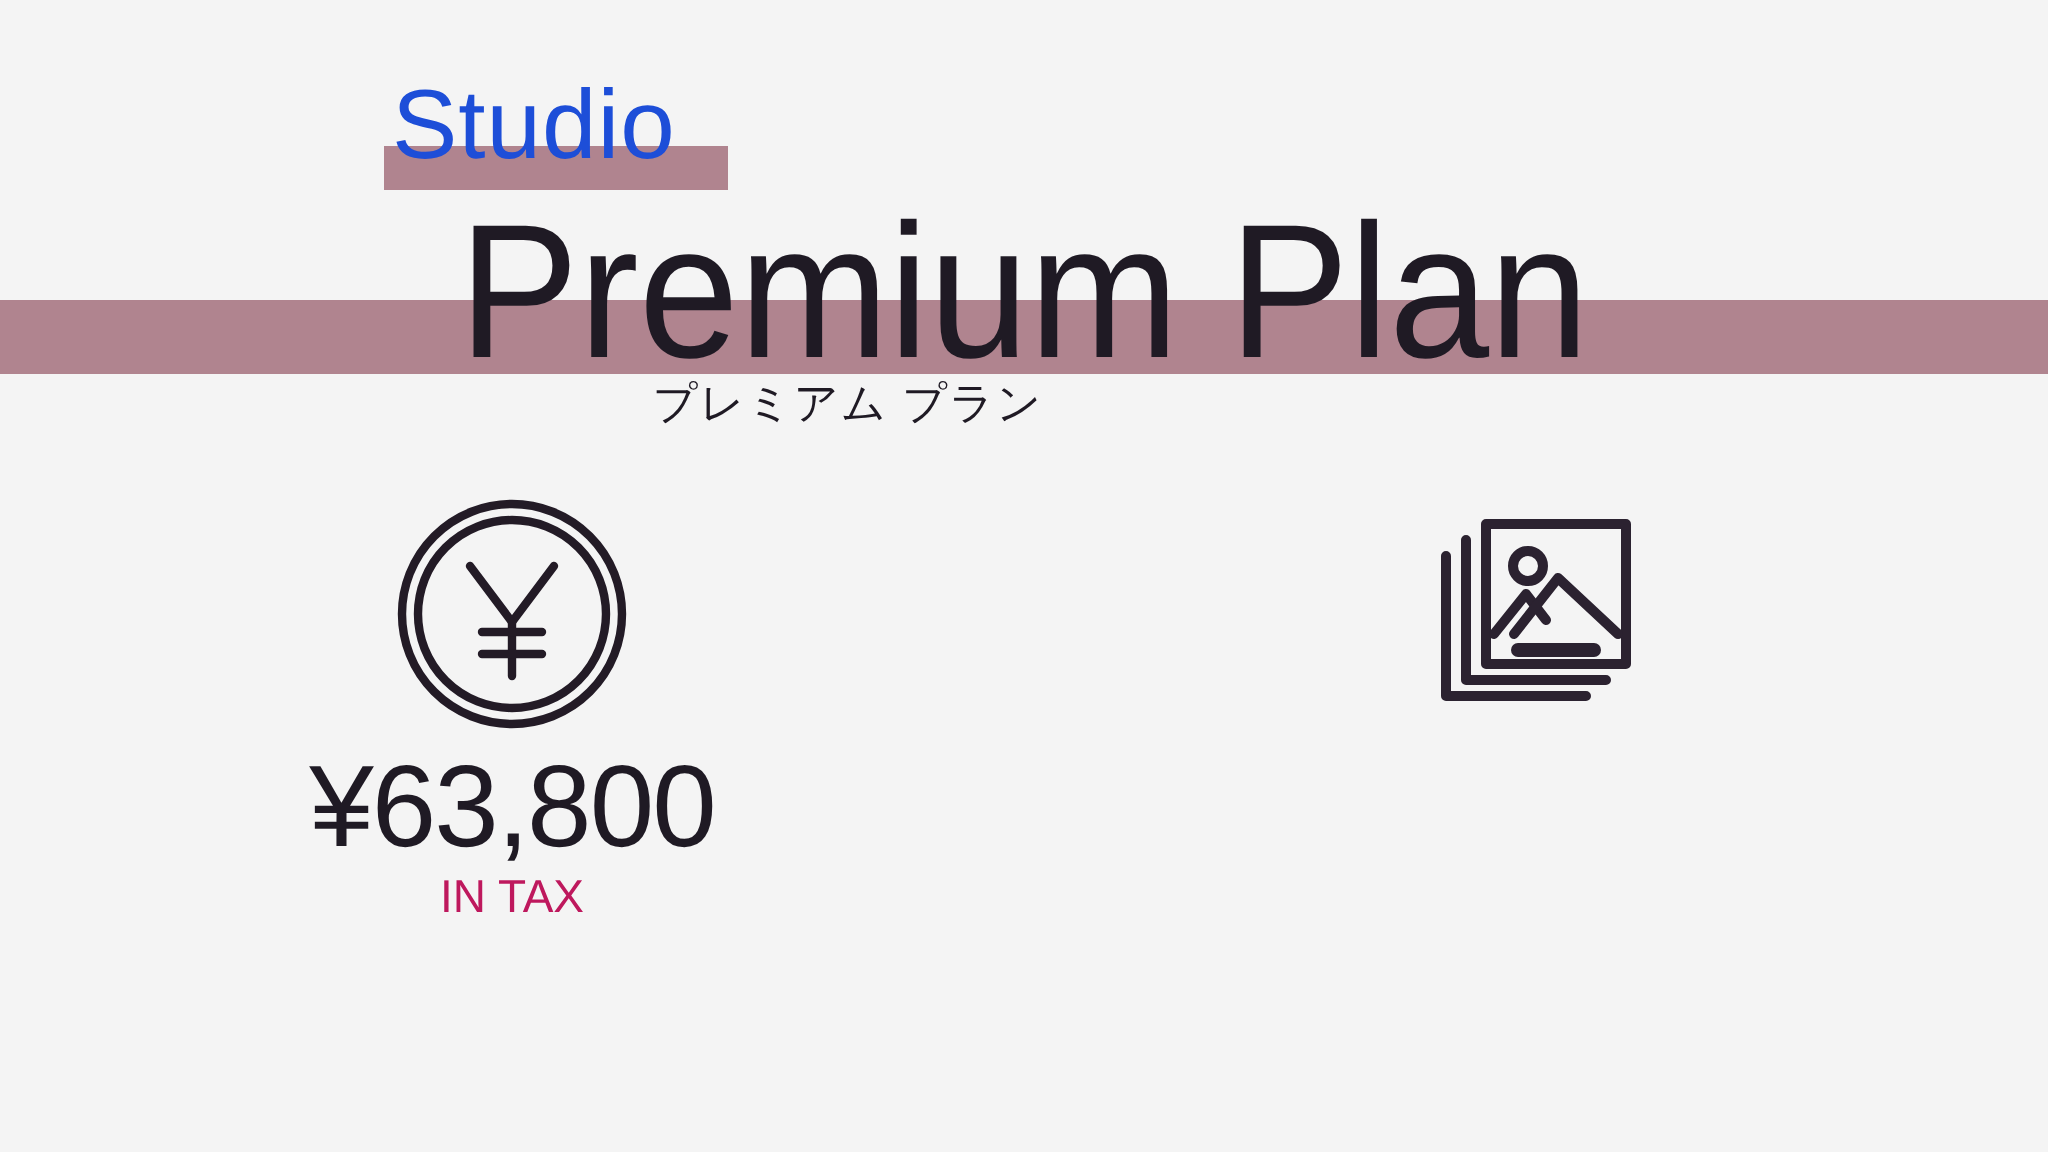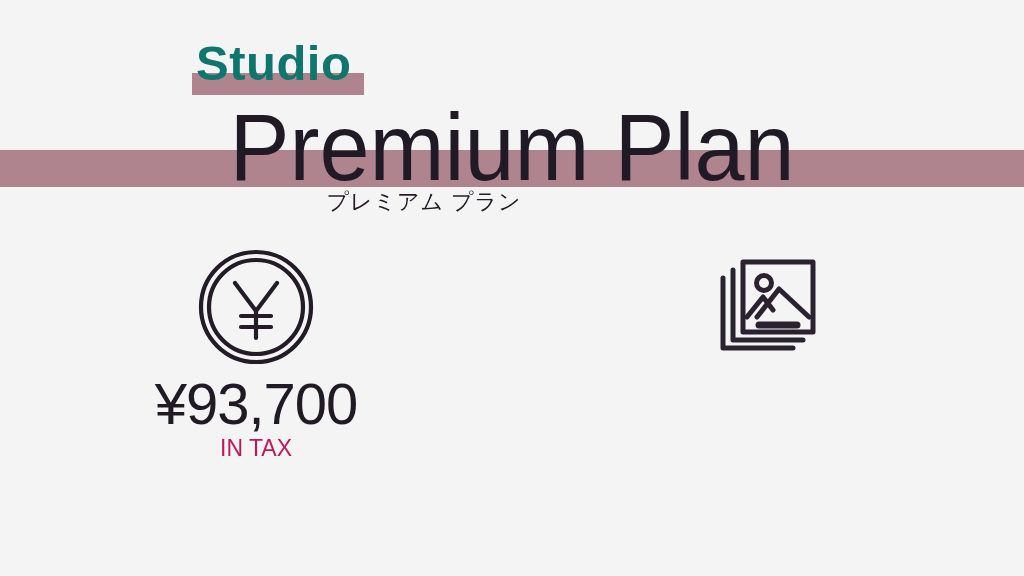--- a/index.html
+++ b/index.html
@@ -53,23 +53,23 @@
     height: 22px;
     background: #b0848f;
   }
 
   .studio {
     position: absolute;
     left: 196px;
     top: 33px;
     font-size: 49px;
     line-height: 60px;
-    font-weight: 700;
+    font-weight: 400;
     letter-spacing: 0.5px;
-    color: #0f766e;
+    color: #1d4ed8;
     white-space: nowrap;
   }
 
   .main-title {
     position: absolute;
     left: 0;
     top: 96px;
     width: 1024px;
     text-align: center;
     font-size: 90px;
@@ -178,21 +178,21 @@
       <div class="feature-icon">
         <svg width="118" height="118" viewBox="0 0 118 118" fill="none" stroke="#231b26" stroke-width="4.2" stroke-linecap="round" stroke-linejoin="round">
           <circle cx="59" cy="59" r="55"></circle>
           <circle cx="59" cy="59" r="47"></circle>
           <path d="M38 35 L59 63 L80 35"></path>
           <path d="M59 63 L59 90"></path>
           <path d="M44 68 L74 68"></path>
           <path d="M44 79 L74 79"></path>
         </svg>
       </div>
-      <div class="feature-value">¥93,700</div>
+      <div class="feature-value">¥63,800</div>
       <div class="feature-note">IN TAX</div>
     </div>
 
     <div class="feature">
       <div class="feature-icon">
         <svg width="118" height="118" viewBox="0 0 118 118" fill="none" stroke="#2b2230" stroke-width="5" stroke-linecap="round" stroke-linejoin="round">
 
           <path d="M14 30 L14 100 L84 100"></path>
 
           <path d="M24 22 L24 92 L94 92"></path>

